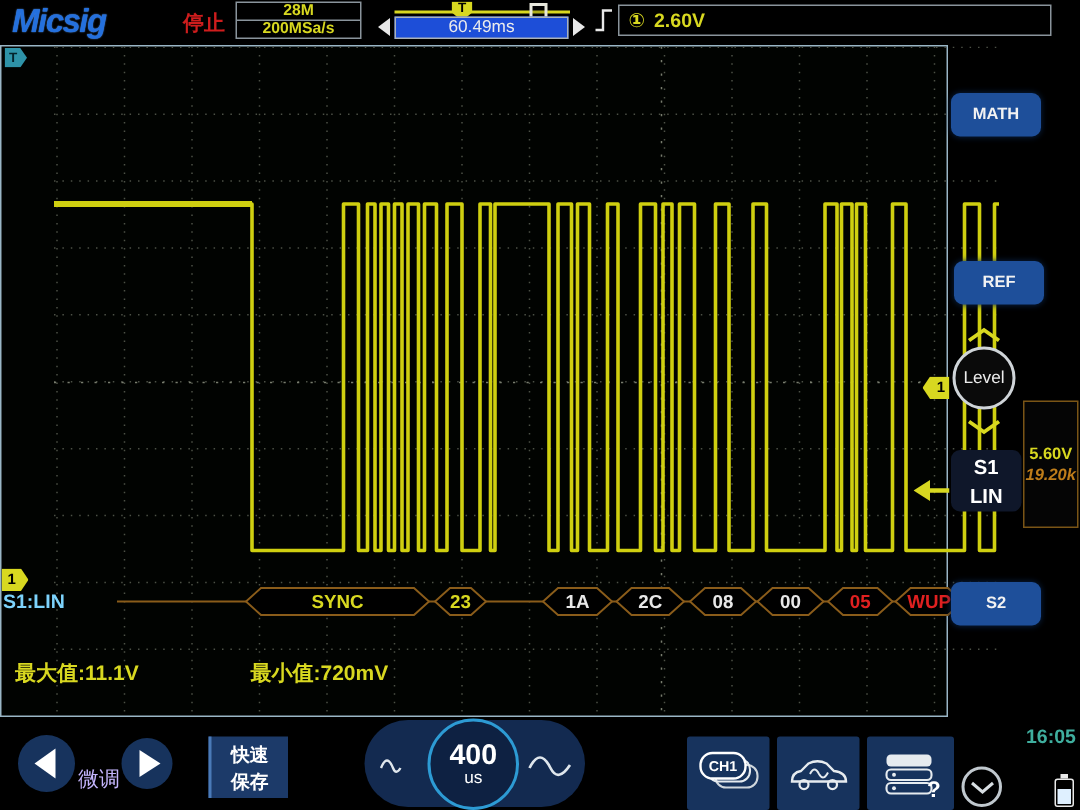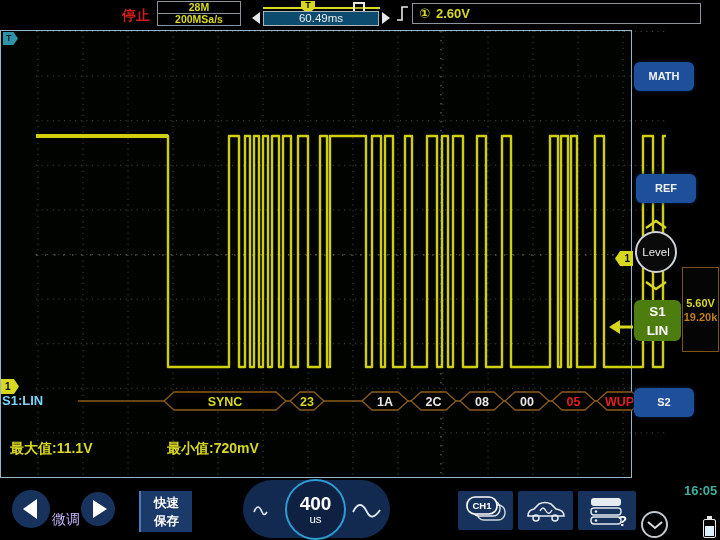--- a/index.html
+++ b/index.html
@@ -12,64 +12,65 @@
   .status{left:122px;top:7px;font-size:14px;font-weight:bold;color:#cf1d1d;}
   .samplebox{left:157px;top:1px;width:84px;height:25px;border:1px solid #8a949c;background:#000;}
   .samplebox div{height:11.5px;line-height:11.5px;text-align:center;font-size:10.5px;font-weight:bold;color:#d8d820;}
   .samplebox div:first-child{border-bottom:1px solid #8a949c;}
   .tri{width:0;height:0;}
   .tri-l{left:252px;top:12px;border-top:6px solid transparent;border-bottom:6px solid transparent;border-right:8px solid #e8e8e8;}
   .tri-r{left:382px;top:12px;border-top:6px solid transparent;border-bottom:6px solid transparent;border-left:8px solid #e8e8e8;}
   .slider-line{left:263px;top:7px;width:117px;height:2px;background:#d8d820;}
   .t-marker{left:301px;top:1px;width:14px;height:13px;background:#d8d820;clip-path:polygon(0 0,100% 0,100% 55%,50% 100%,0 55%);color:#000;font-size:9px;font-weight:bold;text-align:center;line-height:9px;}
   .win-marker{left:353px;top:2px;width:12px;height:11px;border:2px solid #e8e8dc;background:rgba(0,0,0,.2);}
-  .tb-box{left:263px;top:11px;width:116px;height:15px;border:1px solid #aab2ba;background:#0c4a6e;color:#ececec;font-size:11.5px;text-align:center;line-height:13px;}
+  .tb-box{left:263px;top:11px;width:116px;height:15px;border:1px solid #aab2ba;background:#1d4ed8;color:#ececec;font-size:11.5px;text-align:center;line-height:13px;}
   .slope svg{display:block;}
   .trigbox{left:412px;top:3px;width:289px;height:21px;border:1px solid #8a949c;background:#000;display:flex;align-items:center;padding-left:6px;gap:6px;}
   .trigbox span{color:#d8d820;font-size:13px;font-weight:bold;}
 
   
   .gridarea{left:0;top:30px;width:632px;height:448px;border:1px solid #9ab6c6;background:#010301;padding-left:35px;}
   .tflag{left:3px;top:32px;width:15px;height:13px;background:#2e93a8;clip-path:polygon(0 0,70% 0,100% 50%,70% 100%,0 100%);color:#03232b;font-size:9px;font-weight:bold;text-align:left;padding-left:3px;line-height:13px;}
   .ch1flag{left:1px;top:379px;width:18px;height:15px;background:#d8d820;clip-path:polygon(0 0,72% 0,100% 50%,72% 100%,0 100%);color:#000;font-size:10px;font-weight:bold;text-align:left;padding-left:4px;line-height:15px;}
   .tlflag{left:615px;top:251px;width:18px;height:15px;background:#d8d820;clip-path:polygon(28% 0,100% 0,100% 100%,28% 100%,0 50%);color:#000;font-size:10px;font-weight:bold;text-align:right;padding-right:3px;line-height:15px;}
   .buslabel{left:2px;top:393px;font-size:13px;font-weight:bold;color:#7dd3fc;}
   .meas{font-size:14px;font-weight:bold;color:#d8d820;}
 
   
   .sbtn{width:60px;height:29px;background:#1e4f9a;border-radius:6px;color:#f2f2f2;font-size:11px;font-weight:bold;text-align:center;line-height:29px;box-shadow:0 0 4px #0a244a;}
   .knob{left:635px;top:231px;width:42px;height:42px;border:2px solid #cfd4d8;border-radius:50%;background:#0a0a0a;color:#ececec;font-size:11.5px;text-align:center;line-height:38px;}
-  .s1btn{left:634px;top:300px;width:47px;height:41px;background:#4d7c0f;border-radius:6px;color:#fff;font-size:13.5px;font-weight:bold;text-align:center;line-height:19px;padding-top:2px;}
+  .s1btn{left:634px;top:300px;width:47px;height:41px;background:#0f172a;border-radius:6px;color:#fff;font-size:13.5px;font-weight:bold;text-align:center;line-height:19px;padding-top:2px;}
   .valbox{left:682px;top:267px;width:37px;height:85px;border:1.5px solid #7a5516;background:#050505;display:flex;flex-direction:column;justify-content:center;align-items:center;gap:2px;}
   .valbox .v1{color:#d8d820;font-size:11px;font-weight:bold;}
-  .valbox .v2{color:#bf7d1a;font-size:11px;font-weight:bold;}
+  .valbox .v2{color:#bf7d1a;font-size:11px;font-weight:bold;font-style:italic;}
 
   
   .botbar{left:0;top:478px;width:720px;height:62px;background:#000;}
   .cirbtn{border-radius:50%;background:#17335d;display:flex;align-items:center;justify-content:center;}
   .c1{left:12px;top:490px;width:38px;height:38px;}
   .c2{left:81px;top:492px;width:34px;height:34px;}
   .finelabel{left:52px;top:501px;font-size:14px;font-weight:normal;color:#c4b5fd;margin-top:10px;}
   .savebtn{left:139px;top:491px;width:53px;height:41px;background:#1c3a69;border-left:2px solid #4a7ab8;color:#fff;font-size:12.5px;font-weight:bold;text-align:center;line-height:18px;padding-top:3px;}
   .pill{left:243px;top:480px;width:147px;height:58px;background:#132a50;border-radius:29px;}
   .tbknob{left:285px;top:479px;width:61px;height:61px;border-radius:50%;background:#0e2142;border:2px solid #2d9bd4;display:flex;flex-direction:column;align-items:center;justify-content:center;color:#fff;}
   .tbknob .num{font-size:19px;font-weight:bold;line-height:19px;}
   .tbknob .unit{font-size:11.5px;line-height:12px;}
-  .sqbtn{top:491px;width:55px;height:39px;background:#17335d;border-radius:2px;display:flex;align-items:center;justify-content:center;}
+  .sqbtn{top:491px;width:55px;height:49px;background:#17335d;border-radius:2px;display:flex;align-items:center;justify-content:center;}
   .collapse{left:641px;top:511px;width:27px;height:27px;border:2px solid #c0c8ce;border-radius:50%;background:#000;display:flex;align-items:center;justify-content:center;}
   .clock{left:684px;top:483px;font-size:13px;font-weight:bold;color:#3fae9e;}
   .battery{left:703px;top:519px;width:13px;height:19px;border:1.5px solid #e9e9e9;border-radius:2px;}
   .battery:before{content:"";position:absolute;left:3px;top:-4px;width:5px;height:3px;background:#e9e9e9;}
   .battery .fill{position:absolute;left:1px;right:1px;bottom:1px;height:10px;background:#dff0ff;}
 </style>
 </head>
 <body>
 
 <div class="screen">
 
+  <div class="abs logo">Micsig</div>
   <div class="abs status">停止</div>
 
   <div class="abs samplebox">
     <div>28M</div>
     <div>200MSa/s</div>
   </div>
 
   <div class="abs tri tri-l"></div>
   <div class="abs slider-line"></div>
   <div class="abs t-marker">T</div>

